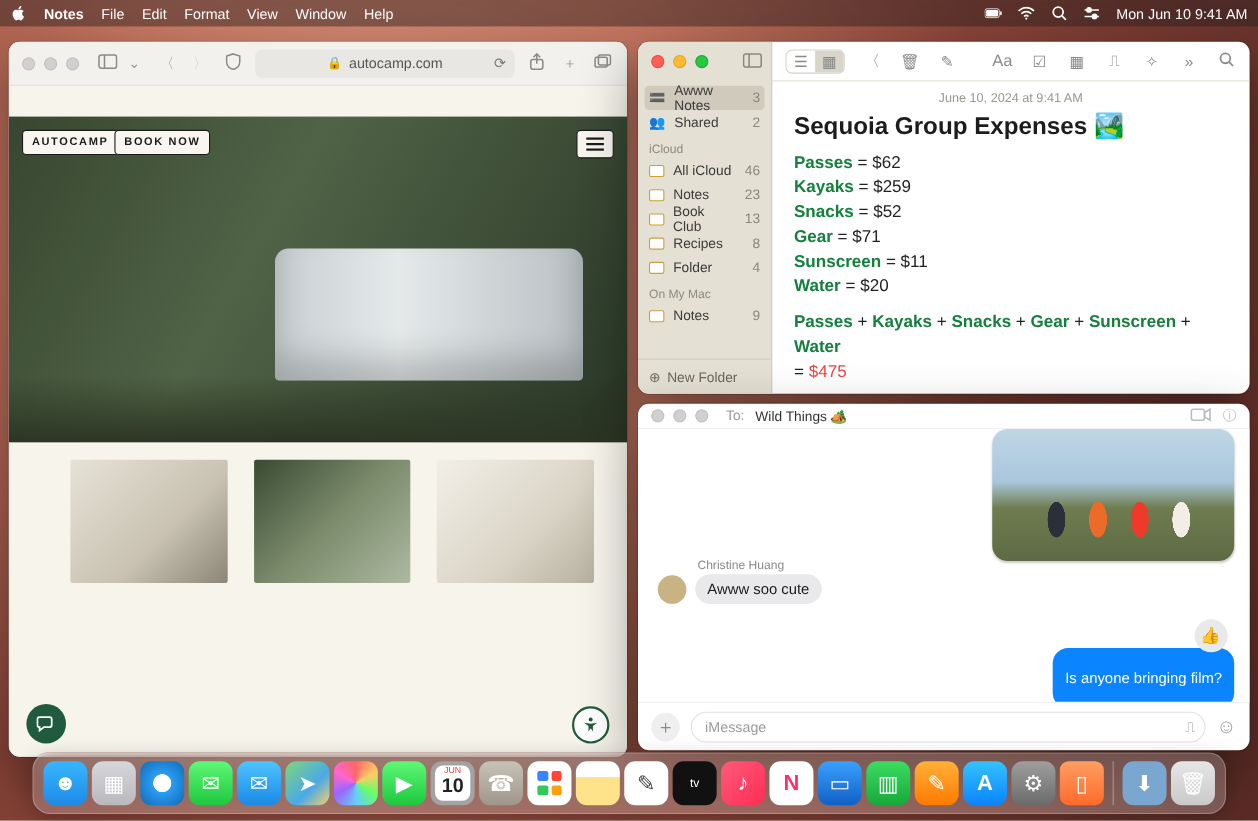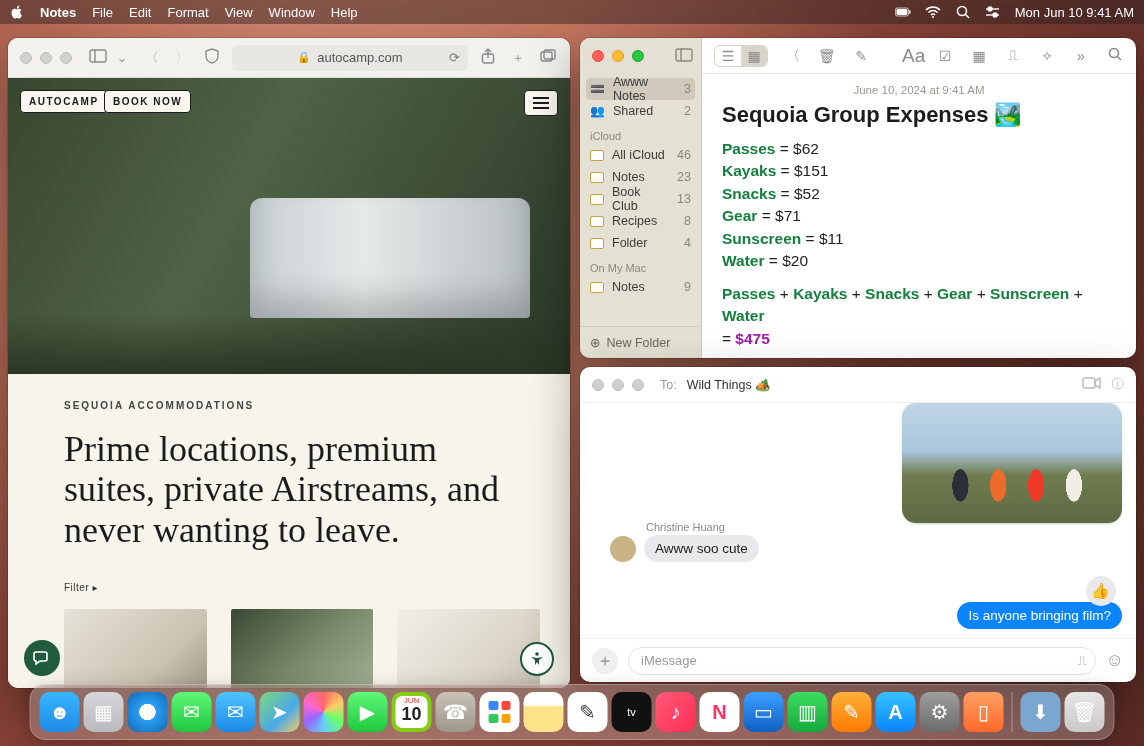--- a/index.html
+++ b/index.html
@@ -50,20 +50,21 @@
     position:relative;
   }
   #safari .addr .lock{font-size:11px;}
   #safari .addr .reload{position:absolute; right:8px; color:#7a7a7a;}
   #safari .content { height:calc(100% - 40px); overflow:hidden; background:#f7f4eb; position:relative;}
   .hero {
     height:296px; position:relative;
     background:
       linear-gradient(180deg, rgba(0,0,0,0.05), rgba(0,0,0,0.05)),
       linear-gradient(120deg,#3a4a33 0%,#54684a 40%,#2c3a29 100%);
+    margin-top: 28px;
   }
   .hero::after{ 
     content:""; position:absolute; right:40px; top:120px; width:280px; height:120px;
     background:linear-gradient(90deg,#c8cfd2,#e5e9ea 40%,#b9c0c3);
     border-radius:12px 12px 4px 4px;
     box-shadow: inset 0 -20px 30px rgba(0,0,0,0.2);
   }
   .hero::before{
     content:""; position:absolute; left:0; bottom:0; right:0; height:60px;
     background:linear-gradient(0deg,#2b3523, transparent);
@@ -121,29 +122,29 @@
   #notes .ntoolbar .seg{display:flex;gap:0;border:1px solid #d5d2c6;border-radius:6px;overflow:hidden;}
   #notes .ntoolbar .seg span{width:26px;height:20px;display:flex;align-items:center;justify-content:center;}
   #notes .ntoolbar .seg .active{background:#d9d5c8;}
   #notes .ntoolbar .sp{flex:1;}
   #notes .ntoolbar .ic{width:18px;text-align:center;}
   #notes .note-area{flex:1;padding:10px 20px;overflow:auto;}
   .note-date{text-align:center;color:#9a988f;font-size:11.5px;margin-bottom:6px;}
   .note-title{font-weight:800;font-size:22px;color:#1c1c1c;margin-bottom:10px;}
   .mn-line{font-size:15.5px;line-height:1.45;}
   .mn-key{color:#15803d;font-weight:600;}
-  .mn-res{color:#a21caf;font-weight:700;}
+  .mn-res{color:#ef4444;font-weight:400;}
 
   
   #messages { left:580px; top:367px; width:556px; height:315px; display:flex; flex-direction:column;}
   #messages .mtop{
-    height:36px;border-bottom:1px solid #eee;display:flex;align-items:center;gap:10px;padding:0 12px;
+    height:23px;border-bottom:1px solid #eee;display:flex;align-items:center;gap:10px;padding:0 12px;
     color:#7a7a7a;font-size:12.5px;
   }
-  #messages .mbody{flex:1;background:#fff;position:relative;padding:8px 14px;overflow:hidden;margin-left:12px;}
+  #messages .mbody{flex:1;background:#fff;position:relative;padding:8px 14px;overflow:hidden;}
   .mm-photo{
     position:absolute; right:14px; top:0; width:220px; height:120px; border-radius:14px;
     background:
       linear-gradient(180deg,#c0d6e6 0%,#a9c6dc 40%,#6f7c4f 60%,#5e6a43 100%);
     box-shadow:0 1px 2px rgba(0,0,0,0.2);
     overflow:hidden;
   }
   .mm-photo::after{
     content:""; position:absolute; bottom:16px; left:24px; right:24px; height:54px;
     background:
@@ -154,21 +155,21 @@
   }
   .sender{font-size:11px;color:#8a8a8a;margin-left:40px;margin-top:110px;}
   .inrow{display:flex;align-items:flex-end;gap:8px;margin-top:2px;}
   .avatar{width:26px;height:26px;border-radius:50%;background:#c9b385;margin-left:4px;}
   .bubble-in{
     background:#e9e9eb;border-radius:14px;padding:6px 11px;font-size:13.5px;color:#1b1b1b;
   }
   .outwrap{display:flex;flex-direction:column;align-items:flex-end;margin-top:14px;gap:4px;}
   .react{width:30px;height:30px;border-radius:50%;background:#e9e9eb;display:flex;align-items:center;justify-content:center;font-size:15px;margin-right:6px; margin-bottom:-8px; z-index:2;}
   .bubble-out{
-    background:#0a84ff;color:#fff;border-radius:14px;padding:6px 11px;font-size:13.5px;
+    background:#0a84ff;color:#fff;border-radius:14px;padding:20px 11px;font-size:13.5px;
   }
   #messages .mfoot{
     height:44px;border-top:1px solid #eee;display:flex;align-items:center;gap:10px;padding:0 12px;
   }
   .plus{width:26px;height:26px;border-radius:50%;background:#efefef;color:#8a8a8a;
     display:flex;align-items:center;justify-content:center;font-size:17px;}
   .msginput{
     flex:1;height:28px;border:1px solid #e2e2e2;border-radius:14px;padding:0 32px 0 12px;
     font-size:13px;color:#9a9a9a;display:flex;align-items:center;position:relative;background:#fff;
   }
@@ -188,21 +189,21 @@
   .di{display:flex;align-items:center;justify-content:center;font-size:20px;color:#fff;}
   .dock-sep{width:1px;height:40px;background:rgba(255,255,255,0.35);margin:0 4px;}
   .d-finder{background:linear-gradient(180deg,#38b6ff,#1e8ae6);}
   .d-launch{background:linear-gradient(180deg,#d7d7db,#b9b9bd);}
   .d-safari{background:radial-gradient(circle at 50% 50%,#fff 28%,#2a9df4 30%,#1268b3 100%);}
   .d-msg{background:linear-gradient(180deg,#5ef877,#1ec83e);}
   .d-mail{background:linear-gradient(180deg,#4fc3ff,#1a8ae6);}
   .d-maps{background:linear-gradient(135deg,#7fd77a,#4aa9e8 60%,#f4d06a);}
   .d-photos{background:conic-gradient(#f66,#fc6,#6f6,#6cf,#96f,#f6c,#f66);}
   .d-ft{background:linear-gradient(180deg,#5ef877,#1ec83e);}
-  .d-cal{background:#84cc16;text-decoration:underline;}
+  .d-cal{background:#a3a3a3;text-decoration:underline;}
   .d-contacts{background:linear-gradient(180deg,#c9c2b6,#9e968a);}
   .d-rem{background:#fff;}
   .d-notes{background:linear-gradient(180deg,#fff 35%,#ffe38a 35%);}
   .d-free{background:#fff;}
   .d-tv{background:#111;}
   .d-music{background:linear-gradient(135deg,#ff5a78,#ff2d55);}
   .d-news{background:#fff;}
   .d-key{background:linear-gradient(180deg,#3aa0ff,#1160c4);}
   .d-num{background:linear-gradient(180deg,#3ddc62,#15a93a);}
   .d-pages{background:linear-gradient(180deg,#ffb03a,#ff7a00);}
@@ -312,25 +313,20 @@
   <div class="content">
     <div class="hero">
       <div class="pill">AUTOCAMP</div>
       <div class="pill book">BOOK NOW</div>
       <div class="menu-btn">
           <span></span>
           <span></span>
           <span></span>
         </div>
     </div>
-    <div class="below">
-      <div class="eyebrow">SEQUOIA ACCOMMODATIONS</div>
-      <div class="headline">Prime locations, premium suites, private Airstreams, and never wanting to leave.</div>
-      <div class="filter">Filter ▸</div>
-    </div>
     <div class="thumbs">
       <div class="thumb t1"></div>
       <div class="thumb t2"></div>
       <div class="thumb t3"></div>
     </div>
     <div class="chatfab">
       <svg width="18" height="18" viewBox="0 0 18 18" fill="none" stroke="#fff" stroke-width="1.6">
           <path d="M3 3h9a2 2 0 012 2v5a2 2 0 01-2 2H7l-4 3v-3a2 2 0 01-2-2V5a2 2 0 012-2z" fill="none"></path>
         </svg>
     </div>
@@ -413,39 +409,39 @@
   <div class="main">
     <div class="ntoolbar">
       <div class="seg">
         <span>☰</span>
         <span class="active">▦</span>
       </div>
       <span class="ic">〈</span>
       <span class="ic">🗑</span>
       <span class="ic">✎</span>
       <span class="sp"></span>
-      <span class="ic" style="font-size:19px;">Aa</span>
+      <span class="ic" style="font-size:15px;">Aa</span>
       <span class="ic">☑</span>
       <span class="ic">▦</span>
       <span class="ic">⎍</span>
       <span class="ic">✧</span>
       <span class="ic">»</span>
       <span class="ic">
         <svg width="14" height="14" viewBox="0 0 14 14" fill="none" stroke="#8a8a8a" stroke-width="1.6">
             <circle cx="6" cy="6" r="4.5"></circle>
             <line x1="9.5" y1="9.5" x2="13" y2="13"></line>
           </svg>
       </span>
     </div>
     <div class="note-area">
       <div class="note-date">June 10, 2024 at 9:41 AM</div>
       <div class="note-title">Sequoia Group Expenses 🏞️</div>
 
       <div class="mn-line"><span class="mn-key">Passes</span><span> = $62</span></div>
-      <div class="mn-line"><span class="mn-key">Kayaks</span><span> = $151</span></div>
+      <div class="mn-line"><span class="mn-key">Kayaks</span><span> = $259</span></div>
       <div class="mn-line"><span class="mn-key">Snacks</span><span> = $52</span></div>
       <div class="mn-line"><span class="mn-key">Gear</span><span> = $71</span></div>
       <div class="mn-line"><span class="mn-key">Sunscreen</span><span> = $11</span></div>
       <div class="mn-line"><span class="mn-key">Water</span><span> = $20</span></div>
 
       <div style="height:10px;"></div>
       <div class="mn-line">
         <span class="mn-key">Passes</span><span> + </span>
         <span class="mn-key">Kayaks</span><span> + </span>
         <span class="mn-key">Snacks</span><span> + </span>

